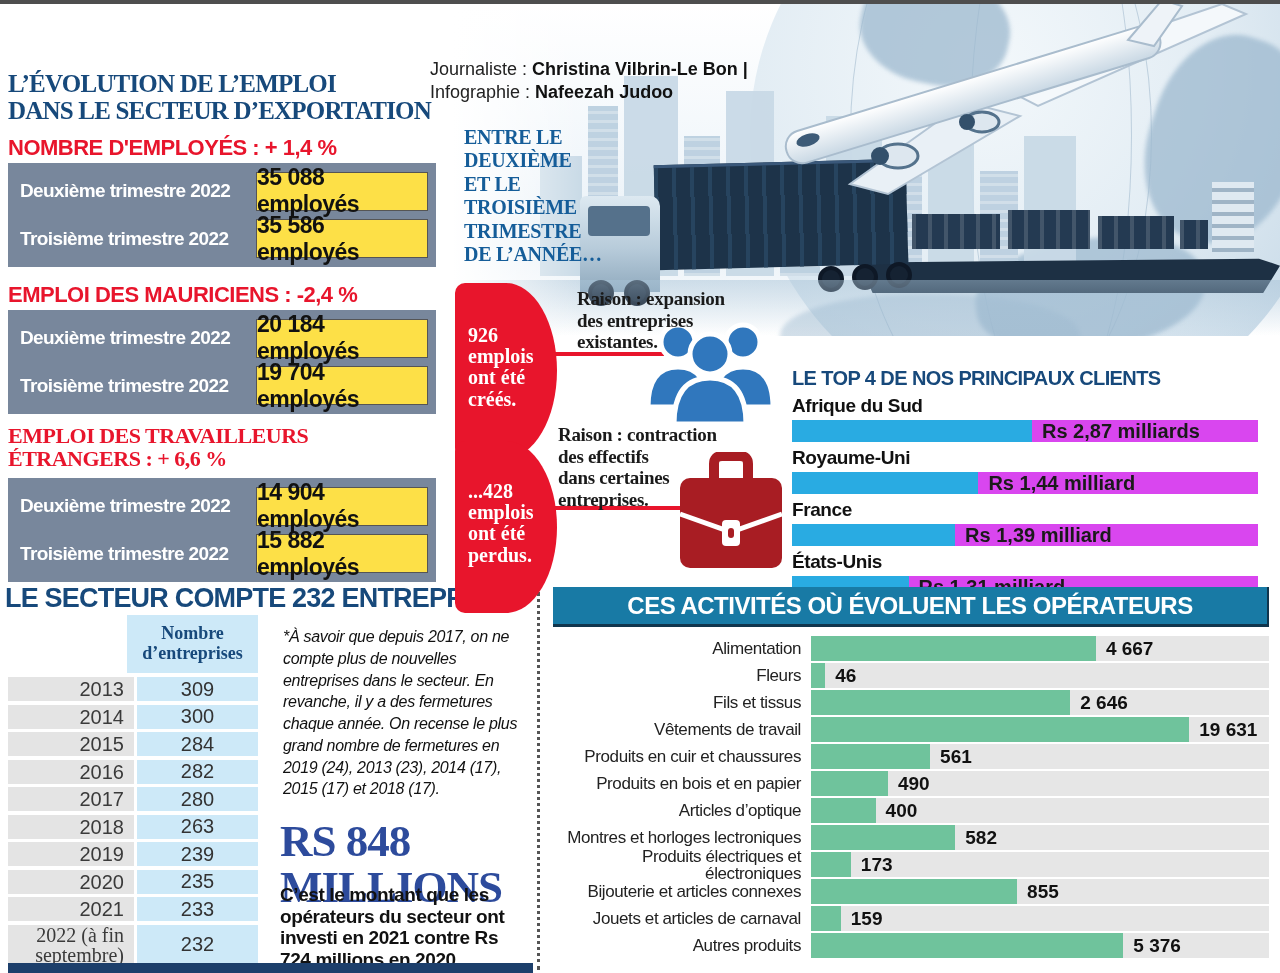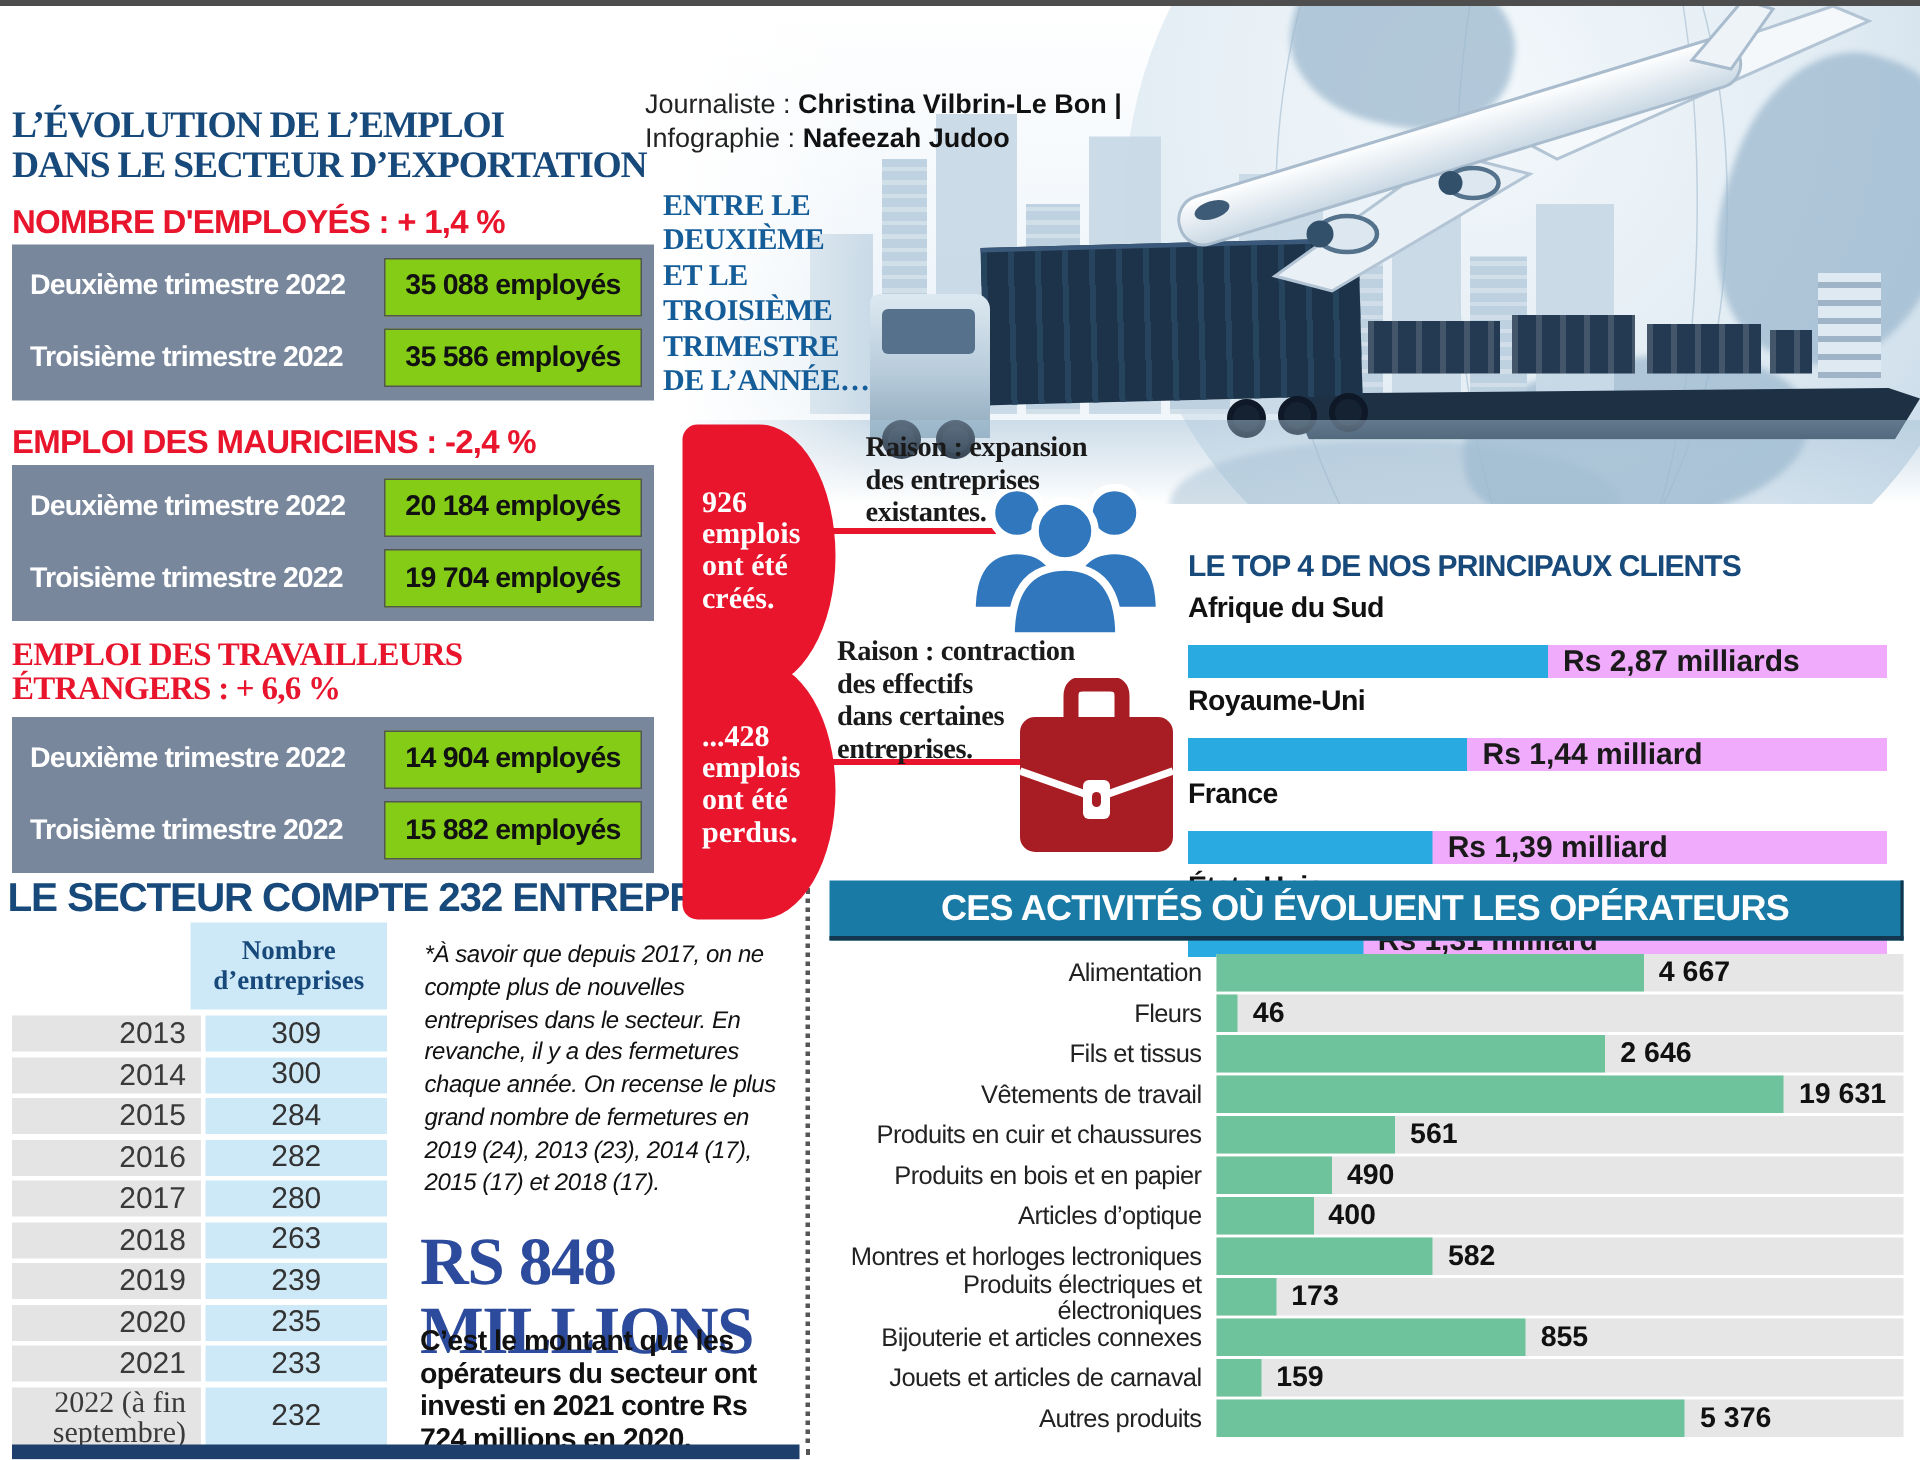--- a/index.html
+++ b/index.html
@@ -57,22 +57,22 @@
 
   
   .main-title{position:absolute;left:8px;top:70px;color:#17497b;font-weight:bold;
               font-size:25px;line-height:1.08;letter-spacing:-.8px;}
   .red-head{position:absolute;left:8px;color:#e8152c;font-weight:bold;font-size:22px;
             letter-spacing:-.5px;line-height:1.05;}
   .panel{position:absolute;left:8px;width:428px;height:104px;background:#78879c;
          display:flex;flex-direction:column;justify-content:space-evenly;}
   .prow{display:flex;align-items:center;justify-content:space-between;padding:0 8px 0 12px;}
   .plabel{color:#fff;font-weight:bold;font-size:19px;letter-spacing:-.6px;}
-  .vbox{background:#84cc16;border:1px solid #555;width:170px;height:37px;display:flex;
-        align-items:center;justify-content:center;font-weight:bold;font-size:19px;
+  .vbox{background:#fde047;border:1px solid #555;width:170px;height:37px;display:flex;
+        align-items:center;justify-content:center;font-weight:bold;font-size:23px;
         color:#111;letter-spacing:-.5px;}
 
   
   .sect-title{position:absolute;left:5px;top:583px;font-size:27px;font-weight:bold;
               color:#17497b;letter-spacing:-.8px;}
   .tbl-head{position:absolute;left:127px;top:615px;width:131px;height:58px;background:#cde9f8;
             color:#17497b;font-weight:bold;font-size:18px;display:flex;align-items:center;
             justify-content:center;text-align:center;line-height:1.1;}
   .yr-rows{position:absolute;left:8px;top:677px;width:250px;}
   .yr-row{display:flex;margin-bottom:3.5px;}
@@ -84,21 +84,21 @@
   .yr-row.tall .yr-cell,.yr-row.tall .nb-cell{height:40px;}
   .note{position:absolute;left:283px;top:626px;width:236px;font-style:italic;font-size:16px;
         line-height:1.36;color:#111;letter-spacing:-.3px;}
   .rs{position:absolute;left:280px;top:779px;font-size:45px;font-weight:bold;color:#2d4b9c;
       line-height:1.02;letter-spacing:-1px;margin-top:40px;}
   .caption{position:absolute;left:280px;top:884px;width:252px;font-weight:bold;font-size:19px;
            line-height:1.14;color:#111;letter-spacing:-.4px;}
   .strip{position:absolute;left:8px;top:963px;width:525px;height:10px;background:#1d3f6b;}
 
   
-  .entre{position:absolute;left:442px;top:126px;font-size:20px;font-weight:bold;
+  .entre{position:absolute;left:464px;top:126px;font-size:20px;font-weight:bold;
          color:#155d99;line-height:1.17;letter-spacing:-.3px;z-index:5;}
   .rcirc{position:absolute;background:#e8152c;border-radius:10px 50% 50% 10px/10px 50% 50% 10px;
          color:#fff;font-weight:bold;font-size:20px;line-height:1.06;z-index:4;}
   .rc1{left:455px;top:283px;width:102px;height:175px;padding:0;}
   .rc2{left:455px;top:441px;width:102px;height:172px;}
   .rcirc .txt{padding:42px 0 0 13px;}
   .rc2 .txt{padding-top:40px;}
   .redline{position:absolute;height:4px;background:#e8152c;z-index:3;}
   .rl1{left:552px;top:352px;width:112px;}
   .rl2{left:543px;top:506px;width:142px;}
@@ -106,21 +106,21 @@
           letter-spacing:-.3px;z-index:5;}
   .rs1{left:577px;top:288px;width:220px;}
   .rs2{left:558px;top:424px;width:220px;}
   .people{position:absolute;left:640px;top:312px;z-index:4;}
   .bcase{position:absolute;left:678px;top:452px;z-index:4;}
 
   
   .top4{position:absolute;left:792px;top:334px;width:466px;}
   .top4-title{font-size:20px;font-weight:bold;color:#17497b;letter-spacing:-.6px;margin-bottom:4px;margin-top:33px;}
   .t4-label{font-size:19px;font-weight:bold;color:#111;margin-top:5px;letter-spacing:-.4px;}
-  .t4-track{margin-top:13px;height:22px;background:#f0abfc;display:flex;align-items:center;}
+  .t4-track{margin-top:3px;height:22px;background:#d946ef;display:flex;align-items:center;}
   .t4-fill{height:100%;background:#29abe2;flex:0 0 auto;}
   .t4-val{margin-left:10px;font-size:20px;font-weight:bold;color:#1a1a1a;white-space:nowrap;}
 
   
   .sep{position:absolute;left:537px;top:592px;height:378px;border-left:3px dotted #555;}
   .act-header{position:absolute;left:553px;top:587px;width:716px;height:40px;background:#187aa5;
               border-bottom:3px solid #11364d;border-right:2px solid #11364d;color:#fff;
               display:flex;align-items:center;justify-content:center;font-size:24px;
               font-weight:bold;letter-spacing:-.5px;box-sizing:border-box;}
   .act-rows{position:absolute;left:553px;top:636px;width:716px;}

